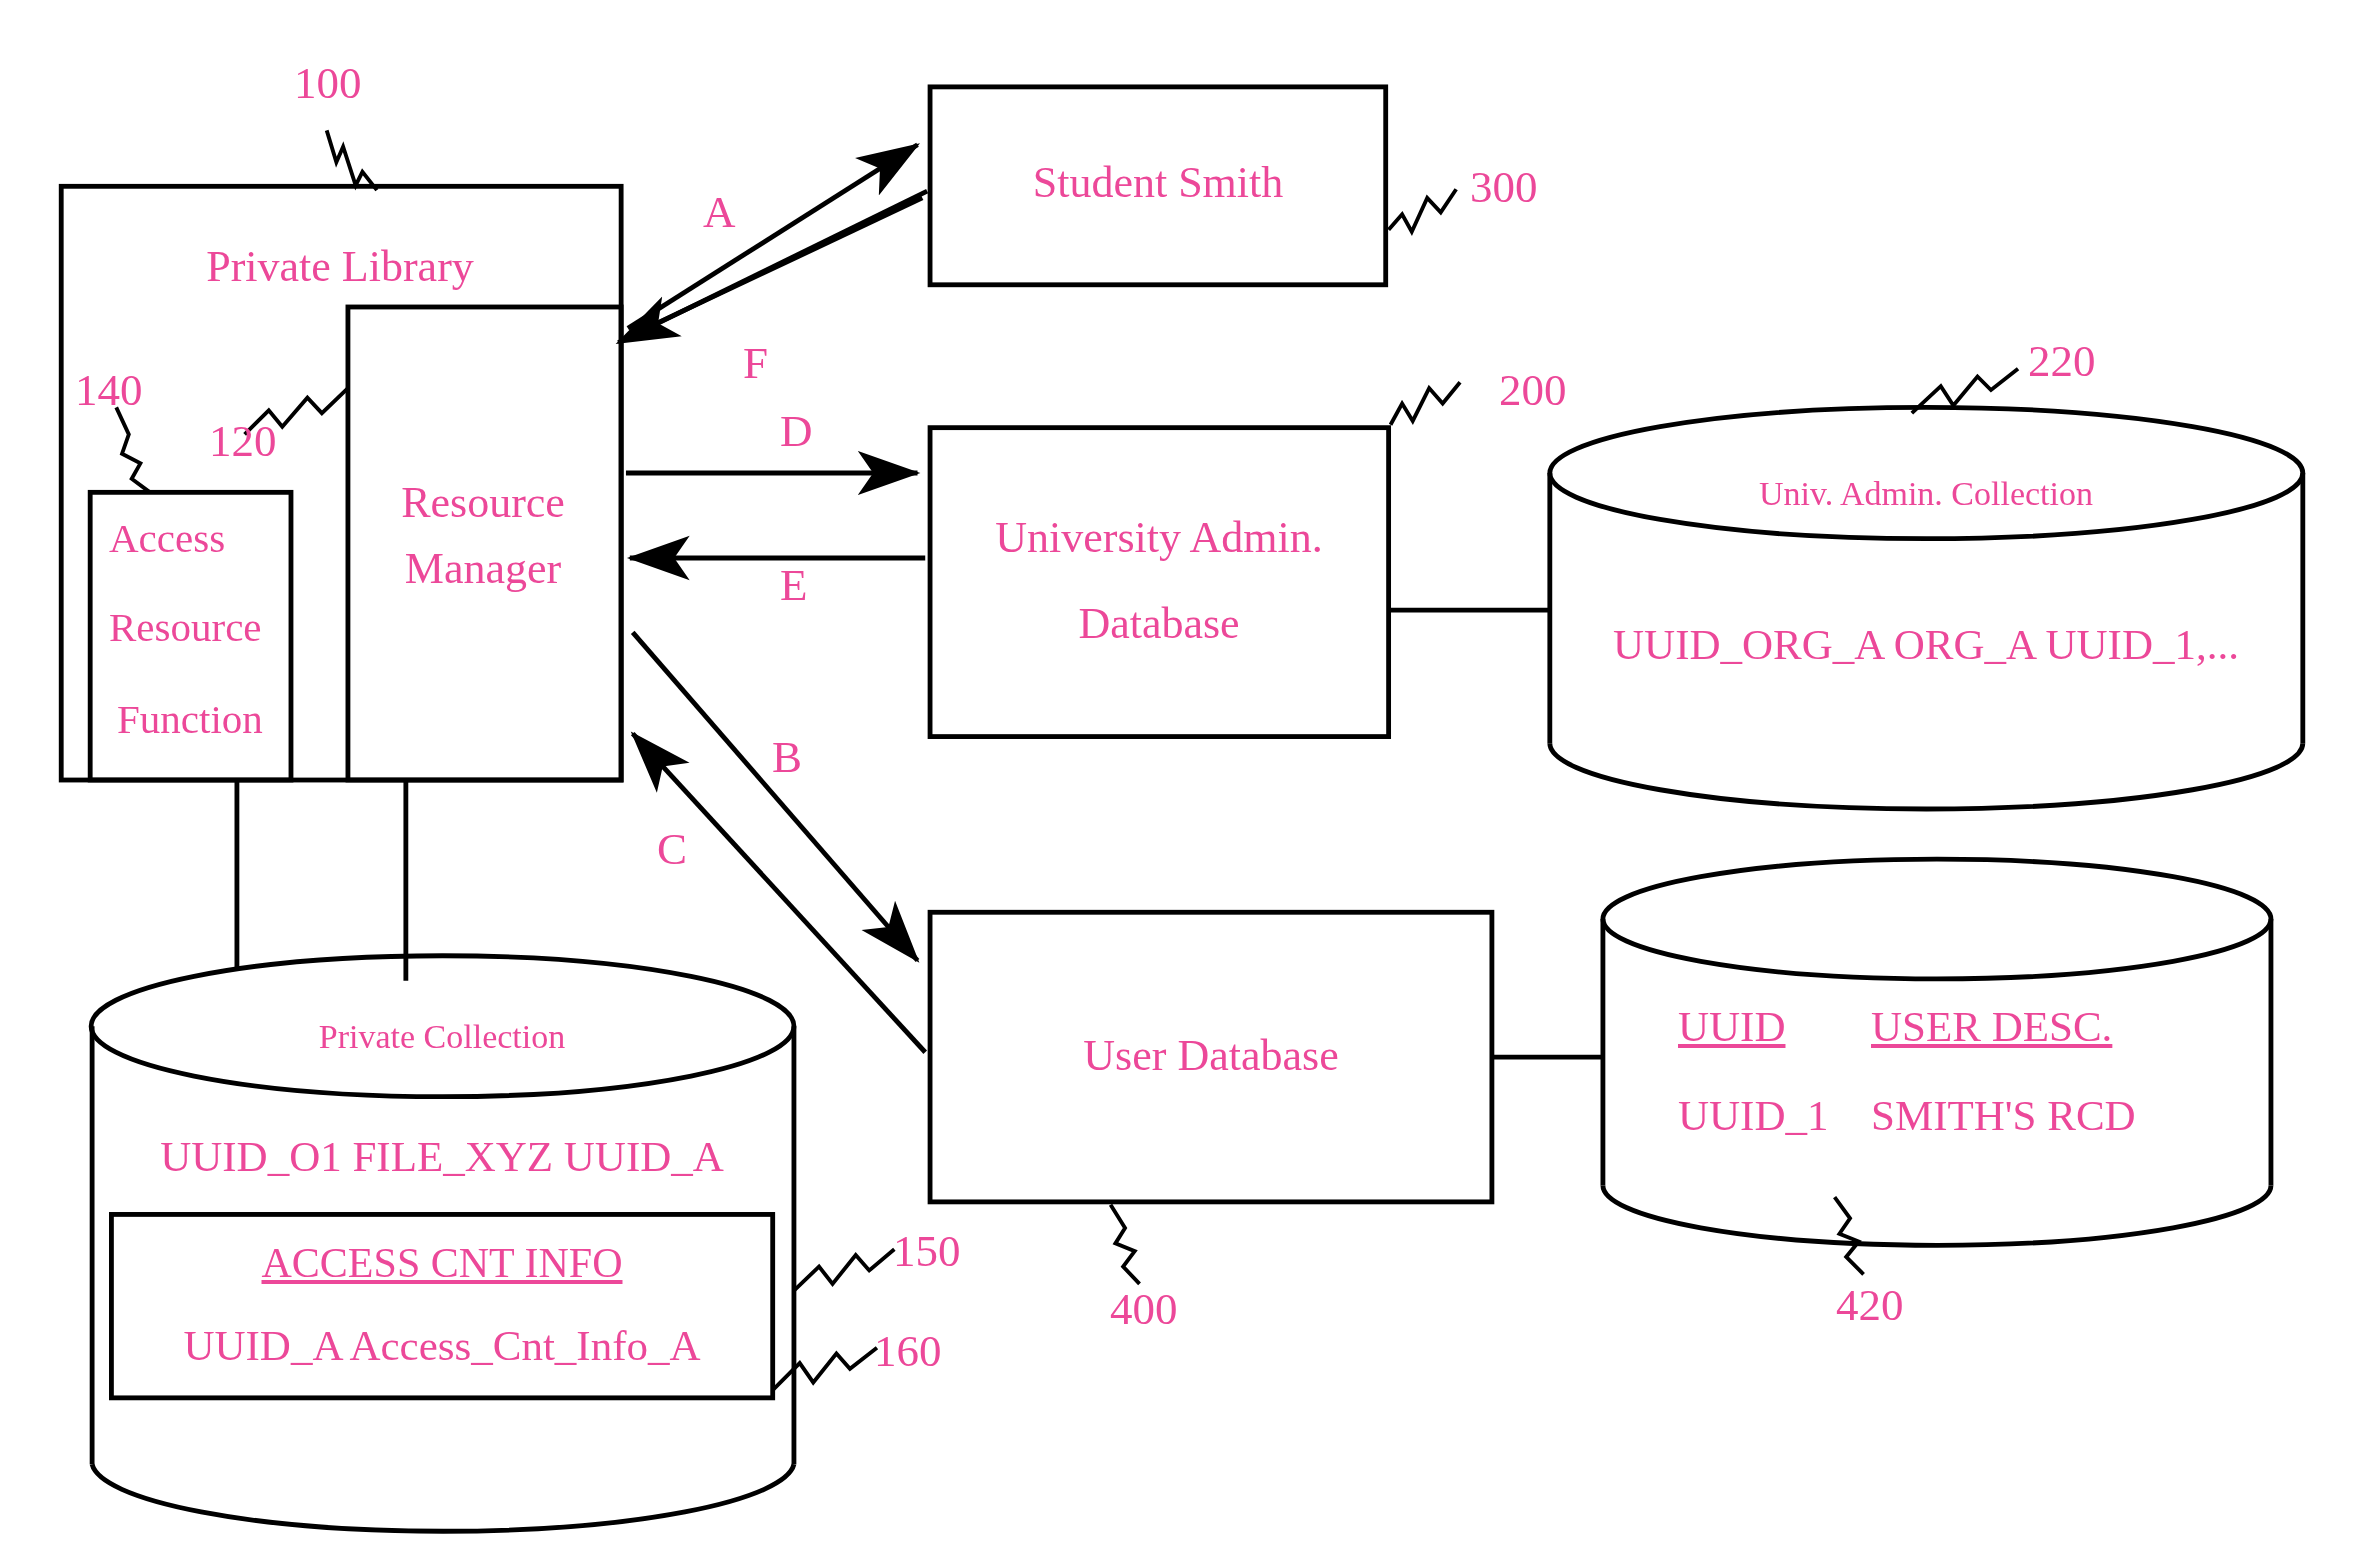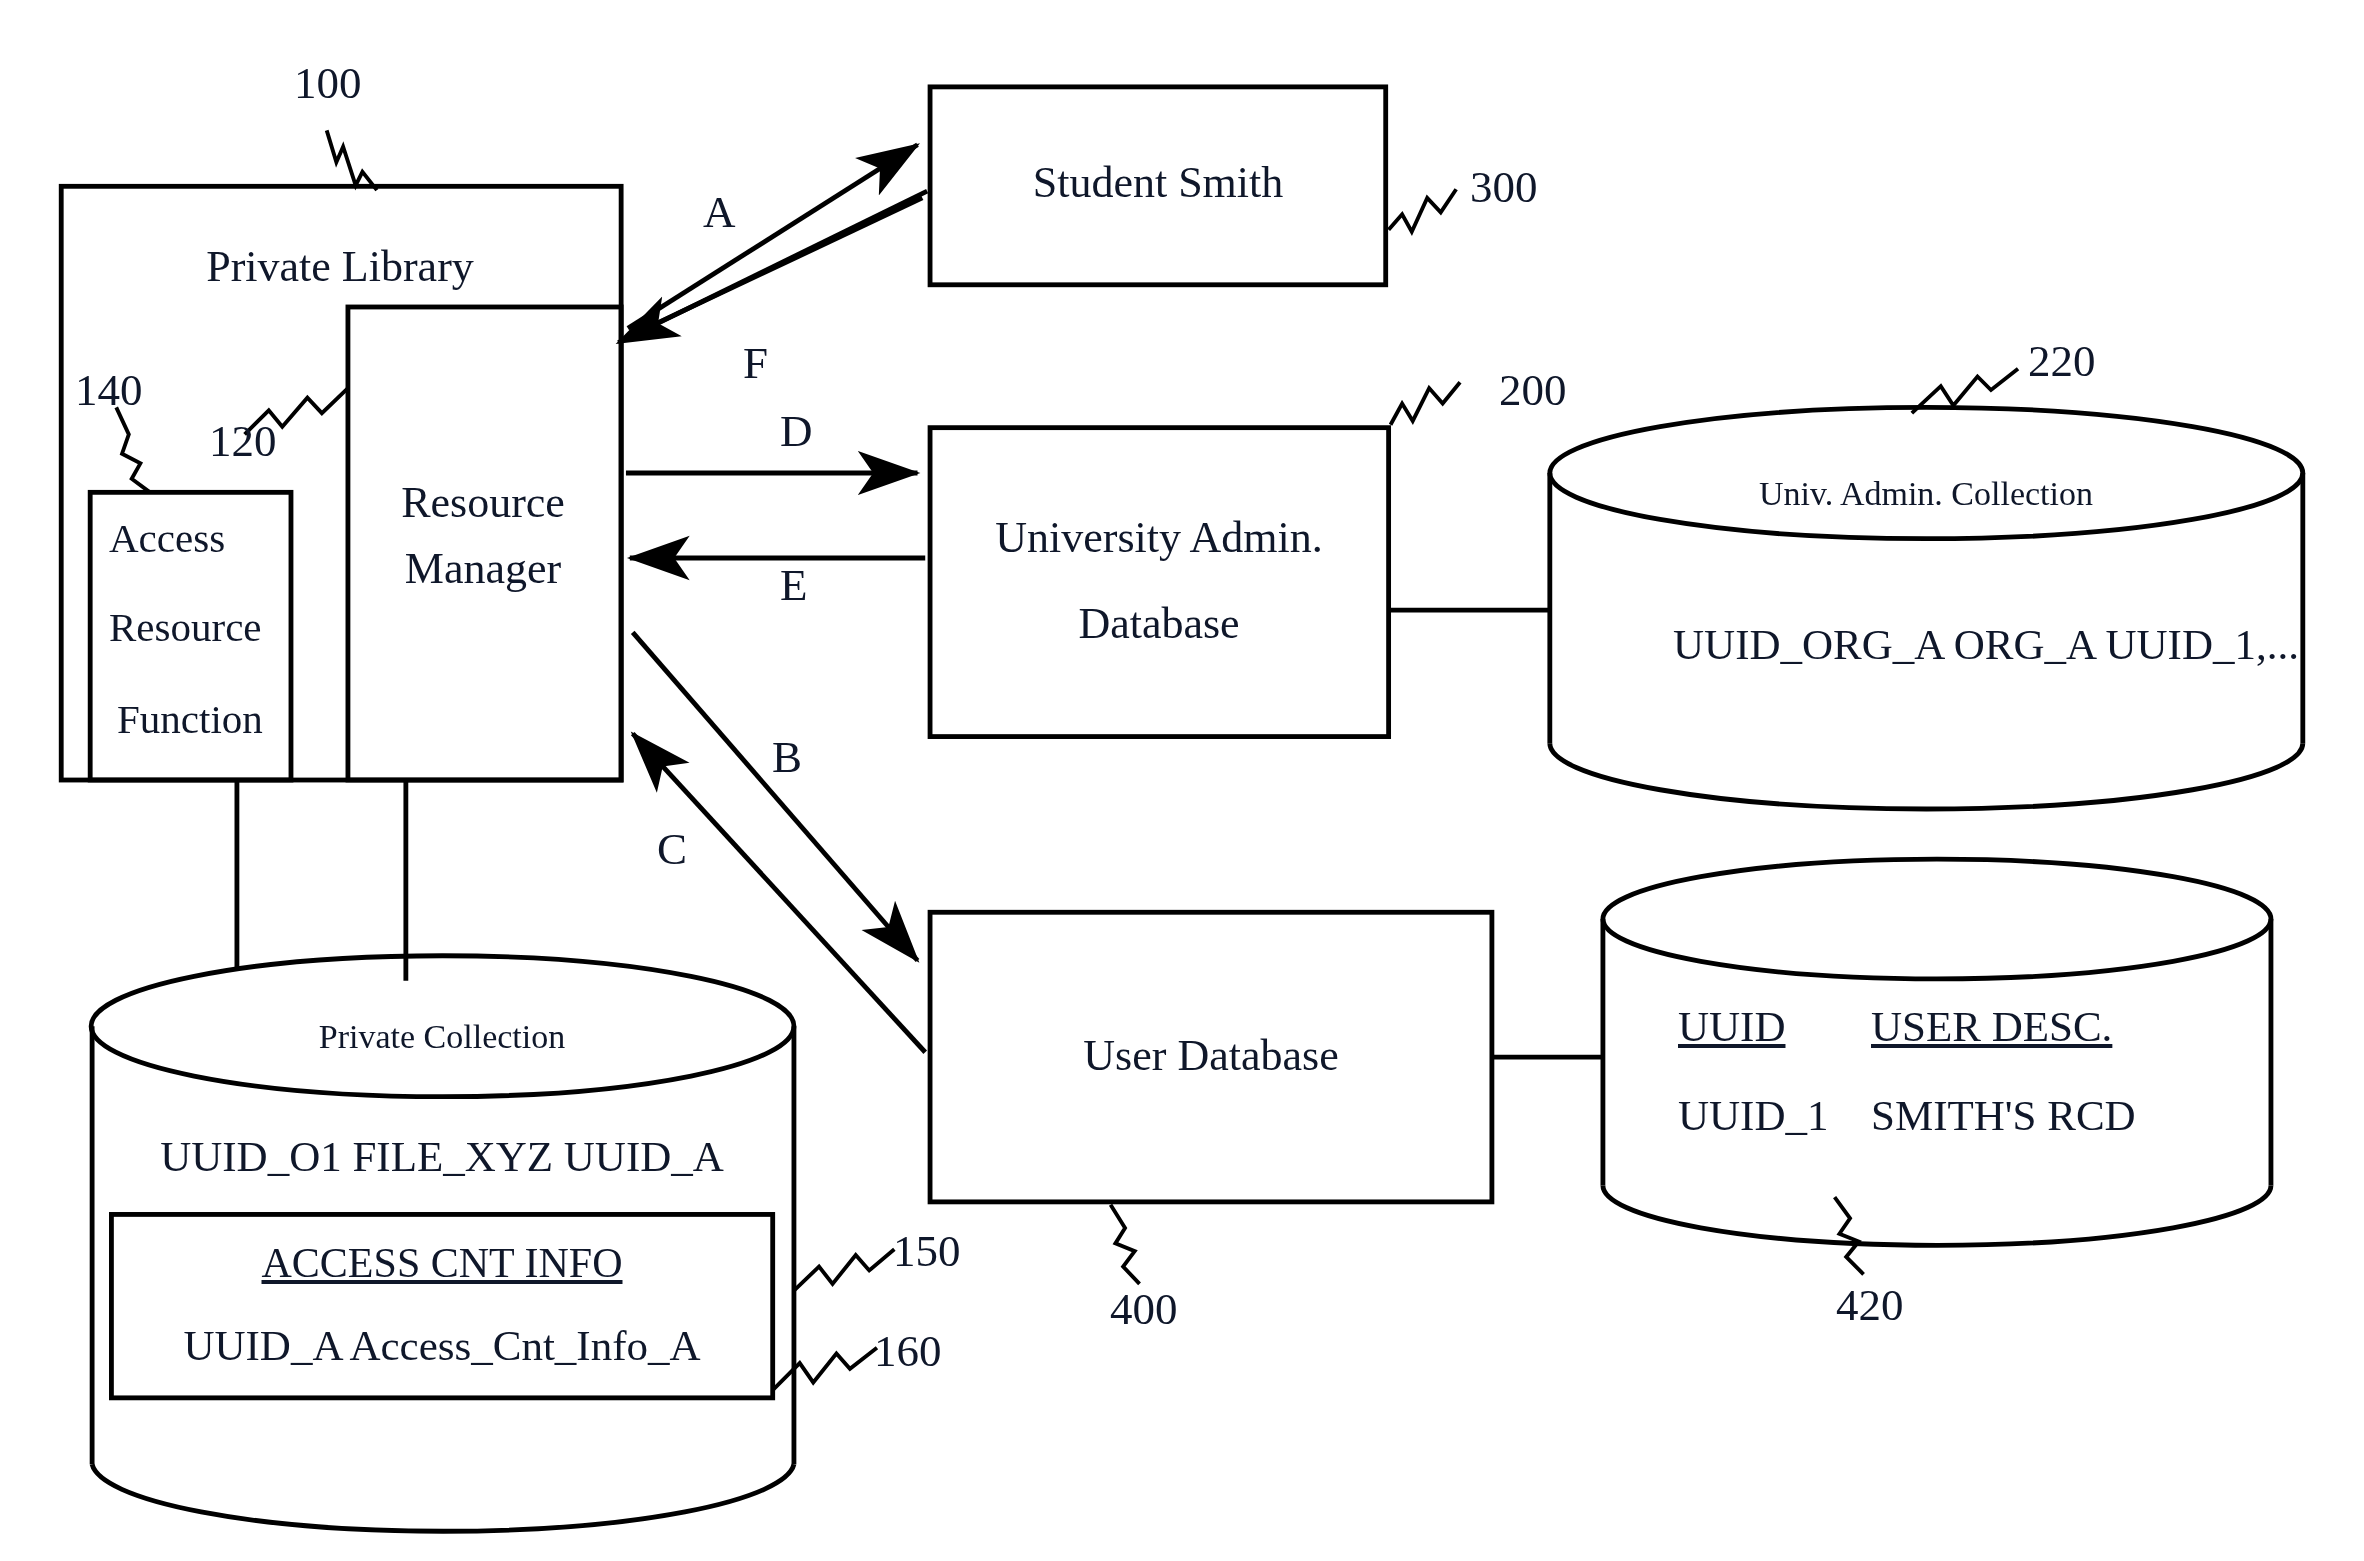--- a/index.html
+++ b/index.html
@@ -18,21 +18,21 @@
   }
   svg.layer {
     position: absolute;
     left: 0;
     top: 0;
     width: 2365px;
     height: 1561px;
   }
   .lbl {
     position: absolute;
-    color: #0f172a;
+    color: #ec4899;
     white-space: nowrap;
     line-height: 1.05;
     font-family: "Liberation Serif", "DejaVu Serif", serif;
   }
   .ctr {
     transform: translateX(-50%);
     text-align: center;
   }
   .refnum { font-size: 45px; }
   .arrowlbl { font-size: 45px; }
@@ -141,21 +141,21 @@
   <div class="lbl refnum" style="left:75px; top:367px;">140</div>
 
   <div class="lbl boxtitle ctr" style="left:1158px; top:160px;">Student Smith</div>
   <div class="lbl refnum" style="left:1470px; top:164px;">300</div>
 
   <div class="lbl boxtitle ctr" style="left:1159px; top:515px;">University Admin.</div>
   <div class="lbl boxtitle ctr" style="left:1159px; top:601px;">Database</div>
   <div class="lbl refnum" style="left:1471px; top:367px;margin-left:28px;">200</div>
 
   <div class="lbl cyl-title ctr" style="left:1926px; top:461px;">Univ. Admin. Collection</div>
-  <div class="lbl cyl-row ctr" style="left:1986px; top:622px;">UUID_ORG_A  ORG_A  UUID_1,...</div>
+  <div class="lbl cyl-row ctr" style="left:1926px; top:622px;">UUID_ORG_A  ORG_A  UUID_1,...</div>
   <div class="lbl refnum" style="left:2028px; top:338px;text-align:center;">220</div>
 
   <div class="lbl boxtitle ctr" style="left:1211px; top:1033px;">User Database</div>
   <div class="lbl refnum" style="left:1110px; top:1286px;">400</div>
 
   <div class="lbl tbl-head" style="left:1678px; top:1004px;">UUID</div>
   <div class="lbl tbl-head" style="left:1871px; top:1004px;">USER DESC.</div>
   <div class="lbl cyl-row" style="left:1678px; top:1093px;">UUID_1</div>
   <div class="lbl cyl-row" style="left:1871px; top:1093px;">SMITH'S RCD</div>
   <div class="lbl refnum" style="left:1836px; top:1282px;">420</div>

